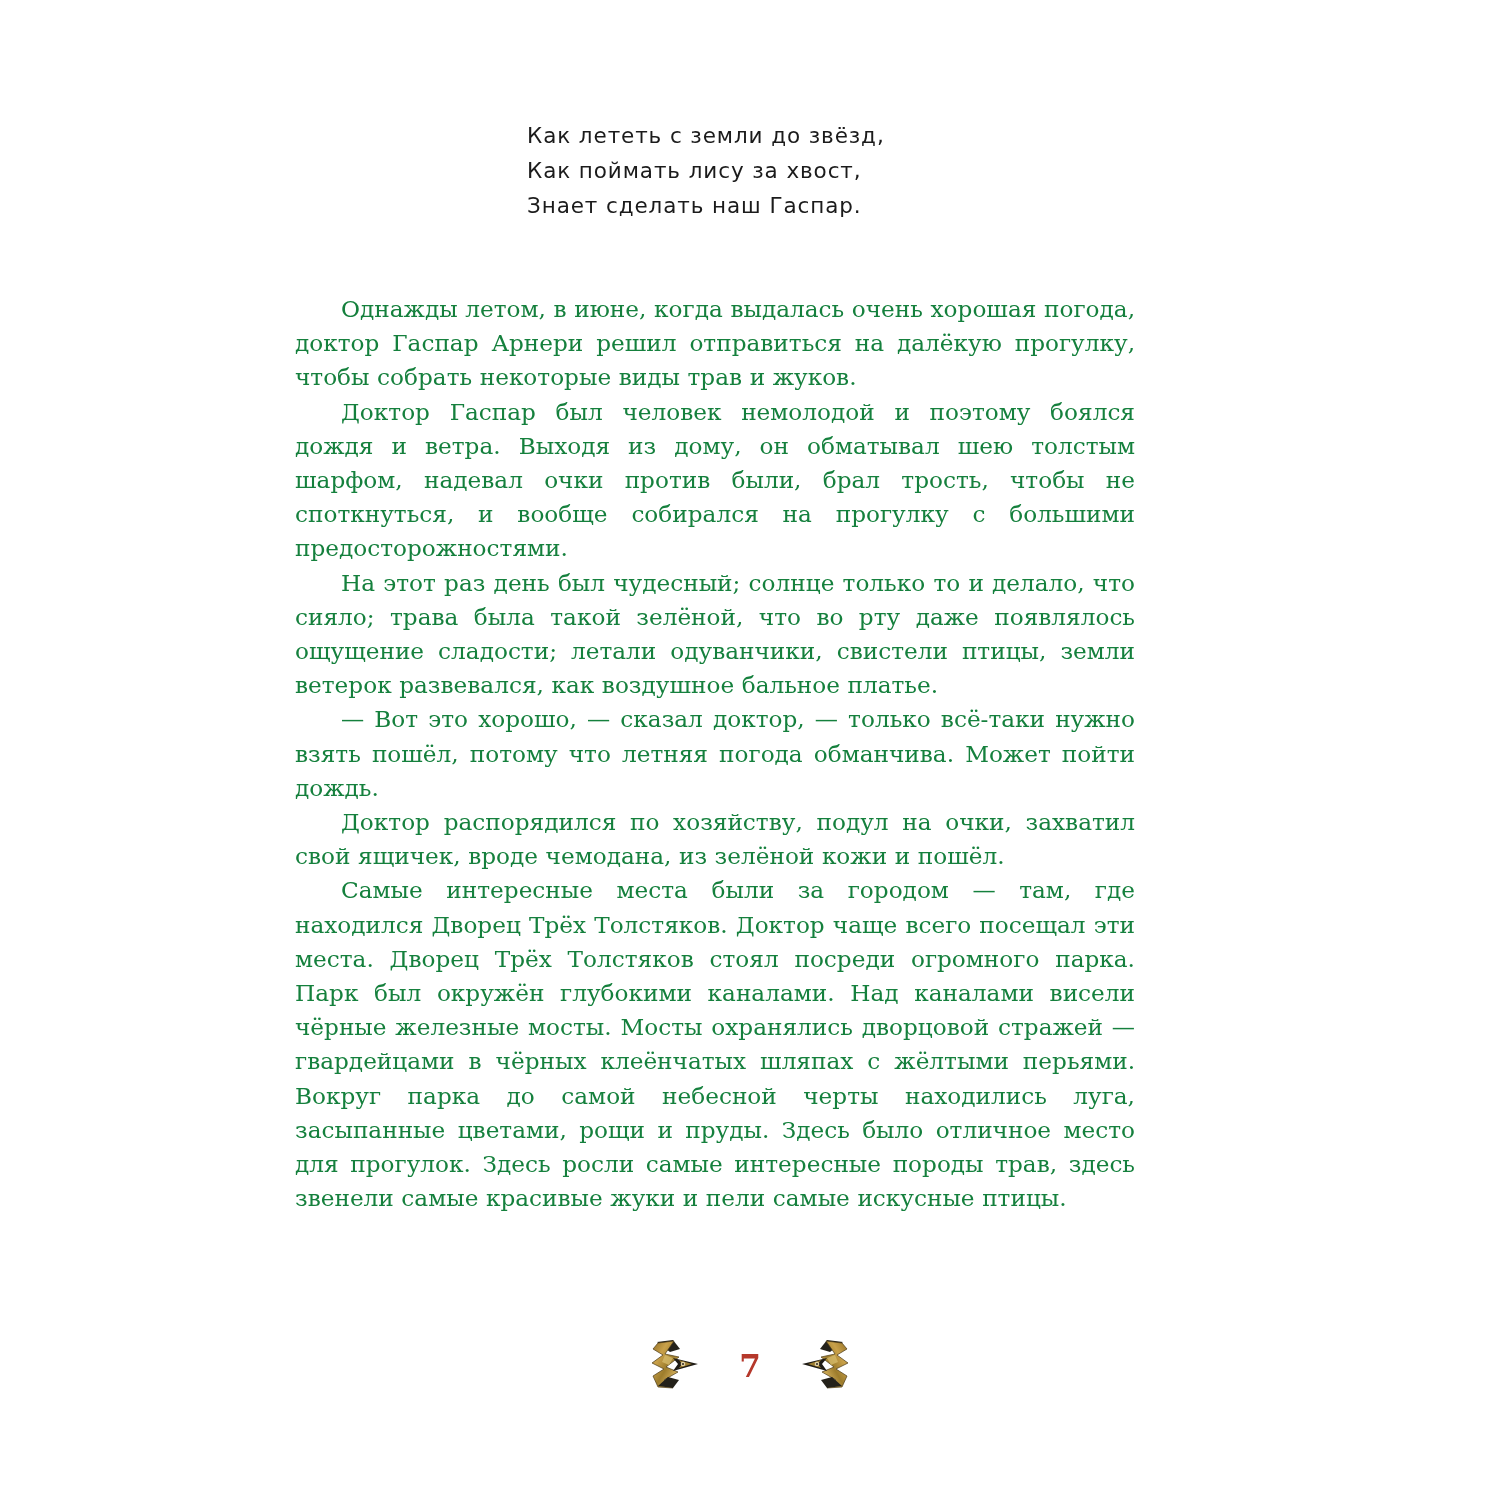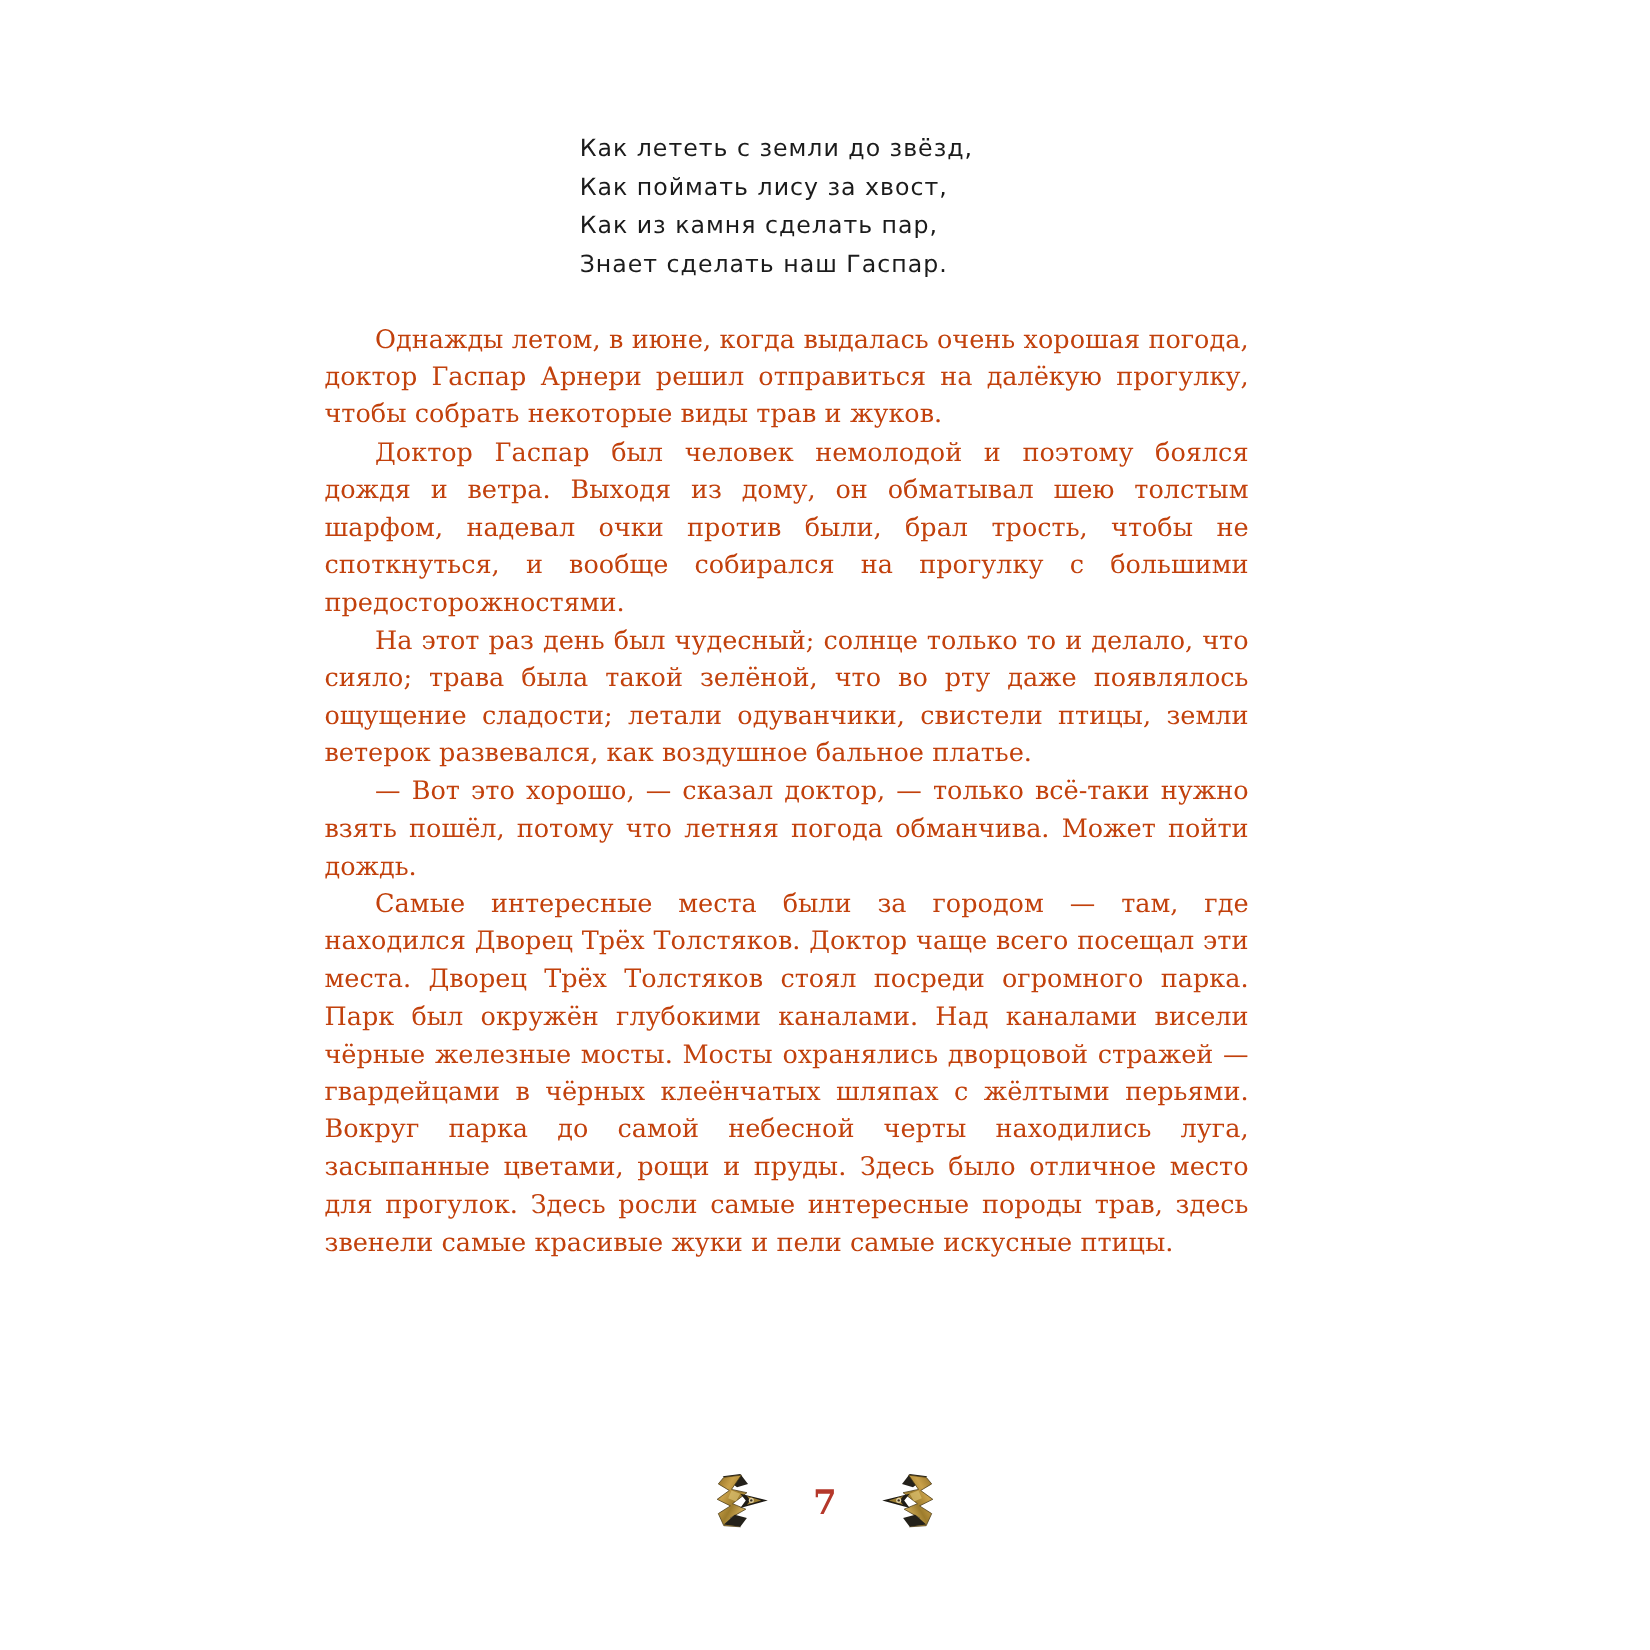--- a/index.html
+++ b/index.html
@@ -41,21 +41,21 @@
     position: absolute;
     left: 295px;
     top: 292px;
     width: 840px;
   }
 
   .body-para {
     font-family: "DejaVu Serif", "Liberation Serif", serif;
     font-size: 23.2px;
     line-height: 34.2px;
-    color: #c2410c;
+    color: #15803d;
     text-align: justify;
     text-justify: inter-word;
     text-indent: 46px;
     margin: 0;
     hyphens: manual;
     -webkit-hyphens: manual;
     word-spacing: 0.2px;
   }
 
   .body-para:last-child {
@@ -106,29 +106,29 @@
   }
 </style>
 </head>
 <body>
 
 <div class="page">
 
   <div class="epigraph">
     <div class="epigraph-line">Как лететь с земли до звёзд,</div>
     <div class="epigraph-line">Как поймать лису за хвост,</div>
-    <div class="epigraph-line">Как из камня сделать пар,</div>
     <div class="epigraph-line">Знает сделать наш Гаспар.</div>
   </div>
 
   <div class="body-block">
     <p class="body-para">Однажды летом, в июне, когда выдалась очень хорошая погода, доктор Гаспар Арнери решил отправиться на далёкую прогулку, чтобы собрать некоторые виды трав и жуков.</p>
     <p class="body-para">Доктор Гаспар был человек немолодой и поэтому боялся дождя и ветра. Выходя из дому, он обматывал шею толстым шарфом, надевал очки против были, брал трость, чтобы не споткнуться, и вообще собирался на прогулку с большими предосторожностями.</p>
     <p class="body-para">На этот раз день был чудесный; солнце только то и делало, что сияло; трава была такой зелёной, что во рту даже появлялось ощущение сладости; летали одуванчики, свистели птицы, земли ветерок развевался, как воздушное бальное платье.</p>
     <p class="body-para">— Вот это хорошо, — сказал доктор, — только всё-таки нужно взять пошёл, потому что летняя погода обманчива. Может пойти дождь.</p>
+    <p class="body-para">Доктор распорядился по хозяйству, подул на очки, захватил свой ящичек, вроде чемодана, из зелёной кожи и пошёл.</p>
     <p class="body-para">Самые интересные места были за городом — там, где находился Дворец Трёх Толстяков. Доктор чаще всего посещал эти места. Дворец Трёх Толстяков стоял посреди огромного парка. Парк был окружён глубокими каналами. Над каналами висели чёрные железные мосты. Мосты охранялись дворцовой стражей — гвардейцами в чёрных клеёнчатых шляпах с жёлтыми перьями. Вокруг парка до самой небесной черты находились луга, засыпанные цветами, рощи и пруды. Здесь было отличное место для прогулок. Здесь росли самые интересные породы трав, здесь звенели самые красивые жуки и пели самые искусные птицы.</p>
   </div>
 
   <div class="page-footer">
 
     <span class="ornament">
       <svg viewBox="0 0 60 58" xmlns="http://www.w3.org/2000/svg">
         <defs>
           <linearGradient id="goldGradL" x1="0" y1="0" x2="1" y2="1">
             <stop offset="0%" stop-color="#8d6a22"></stop>

